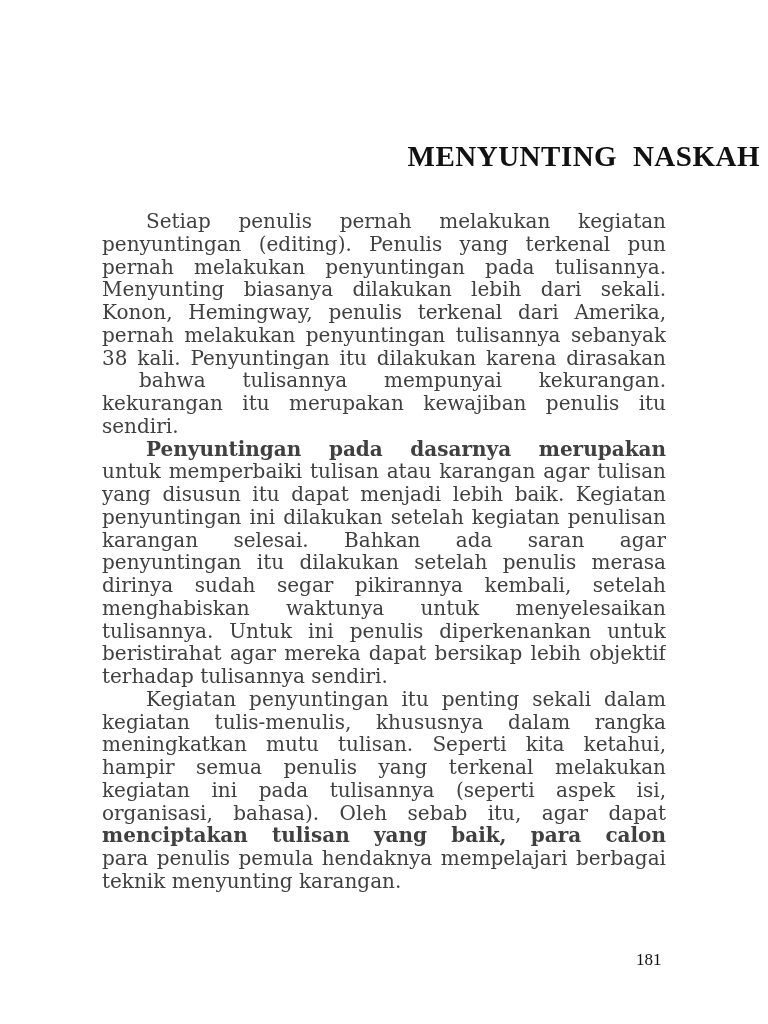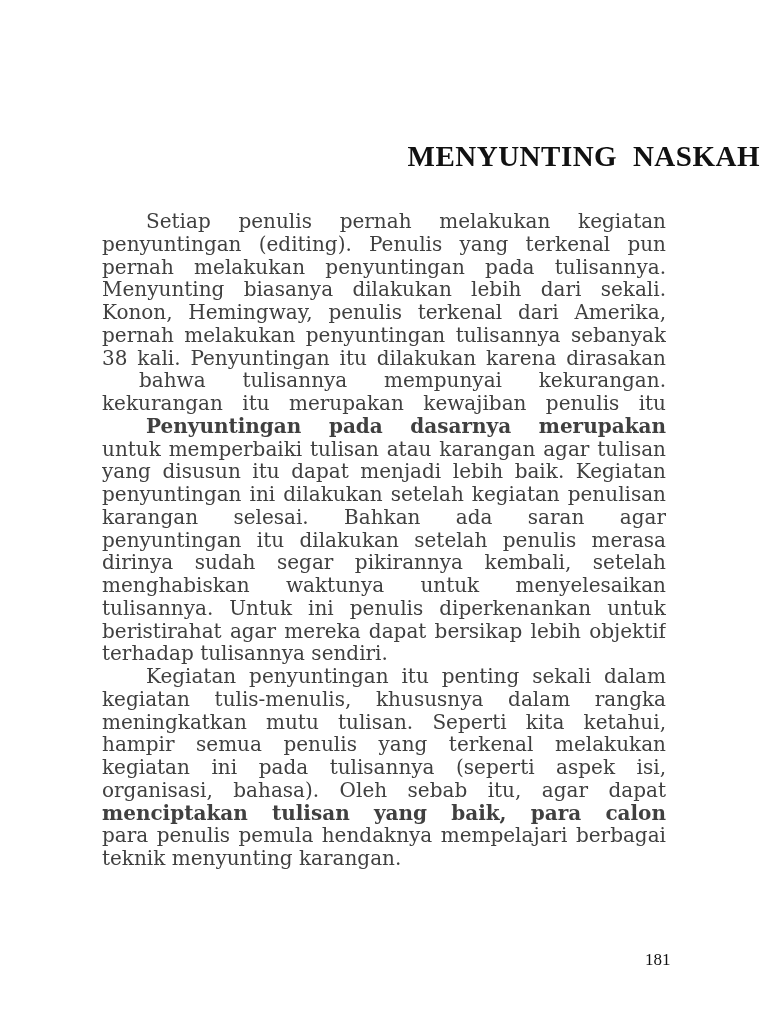--- a/index.html
+++ b/index.html
@@ -57,21 +57,20 @@
     .line.indent {
       padding-left: 44px;
     }
     .page-number {
       position: absolute;
       top: 950px;
       left: 636px;
       font-family: "Liberation Serif", "DejaVu Serif", serif;
       font-size: 17px;
       color: #111111;
-      margin-left: 9px;
     }
   </style>
 </head>
 <body>
 
 <div class="page">
 
   <div class="title">MENYUNTING  NASKAH</div>
 
   <div class="body-text">
@@ -79,20 +78,21 @@
     <div class="paragraph">
       <div class="line indent" style="white-space: normal; overflow: hidden;">Setiap penulis pernah melakukan kegiatan</div>
       <div class="line" style="white-space: normal; overflow: hidden;">penyuntingan (editing). Penulis yang terkenal pun</div>
       <div class="line" style="white-space: normal; overflow: hidden;"> pernah melakukan penyuntingan pada tulisannya.</div>
       <div class="line" style="white-space: normal; overflow: hidden;">Menyunting biasanya dilakukan lebih dari sekali.</div>
       <div class="line" style="white-space: normal; overflow: hidden;">Konon, Hemingway, penulis terkenal dari Amerika,</div>
       <div class="line" style="white-space: normal; overflow: hidden;">pernah melakukan penyuntingan tulisannya sebanyak</div>
       <div class="line" style="white-space: normal; overflow: hidden;">38 kali. Penyuntingan itu dilakukan karena dirasakan</div>
       <div class="line" style="white-space: normal; overflow: hidden; margin-left: 37px;">bahwa tulisannya mempunyai kekurangan. Perbaikan</div>
       <div class="line" style="white-space: normal; overflow: hidden;">kekurangan itu merupakan kewajiban penulis itu</div>
+      <div class="line last" style="white-space: normal; overflow: hidden;">sendiri.</div>
     </div>
 
     <div class="paragraph">
       <div class="line indent" style="white-space: normal; overflow: hidden; font-weight: bold;">Penyuntingan pada dasarnya merupakan kegiatan</div>
       <div class="line" style="white-space: normal; overflow: hidden;">untuk memperbaiki tulisan atau karangan agar tulisan</div>
       <div class="line" style="white-space: normal; overflow: hidden;">yang disusun itu dapat menjadi lebih baik. Kegiatan</div>
       <div class="line" style="white-space: normal; overflow: hidden;">penyuntingan  ini dilakukan setelah kegiatan penulisan</div>
       <div class="line" style="white-space: normal; overflow: hidden;">karangan selesai. Bahkan ada saran agar</div>
       <div class="line" style="white-space: normal; overflow: hidden;">penyuntingan itu dilakukan setelah penulis merasa</div>
       <div class="line" style="white-space: normal; overflow: hidden;">dirinya sudah segar pikirannya kembali, setelah</div>

